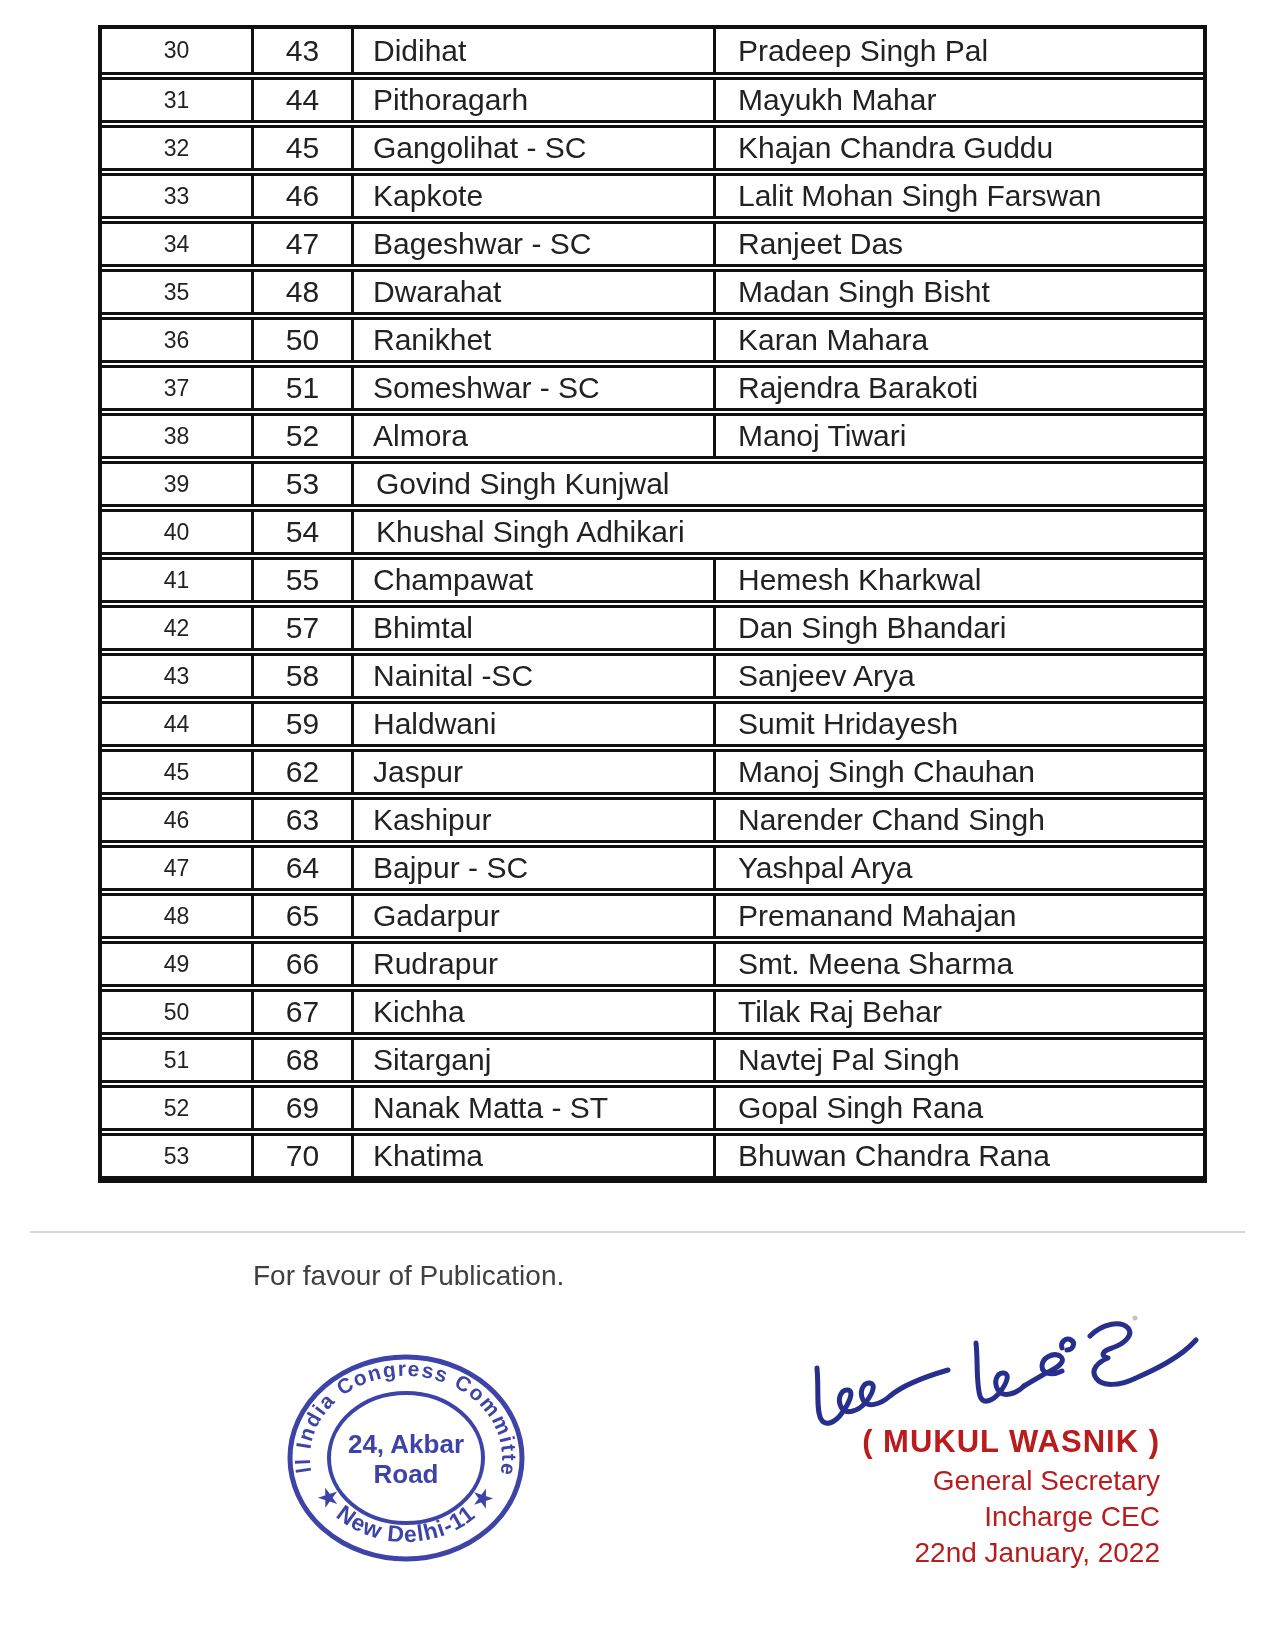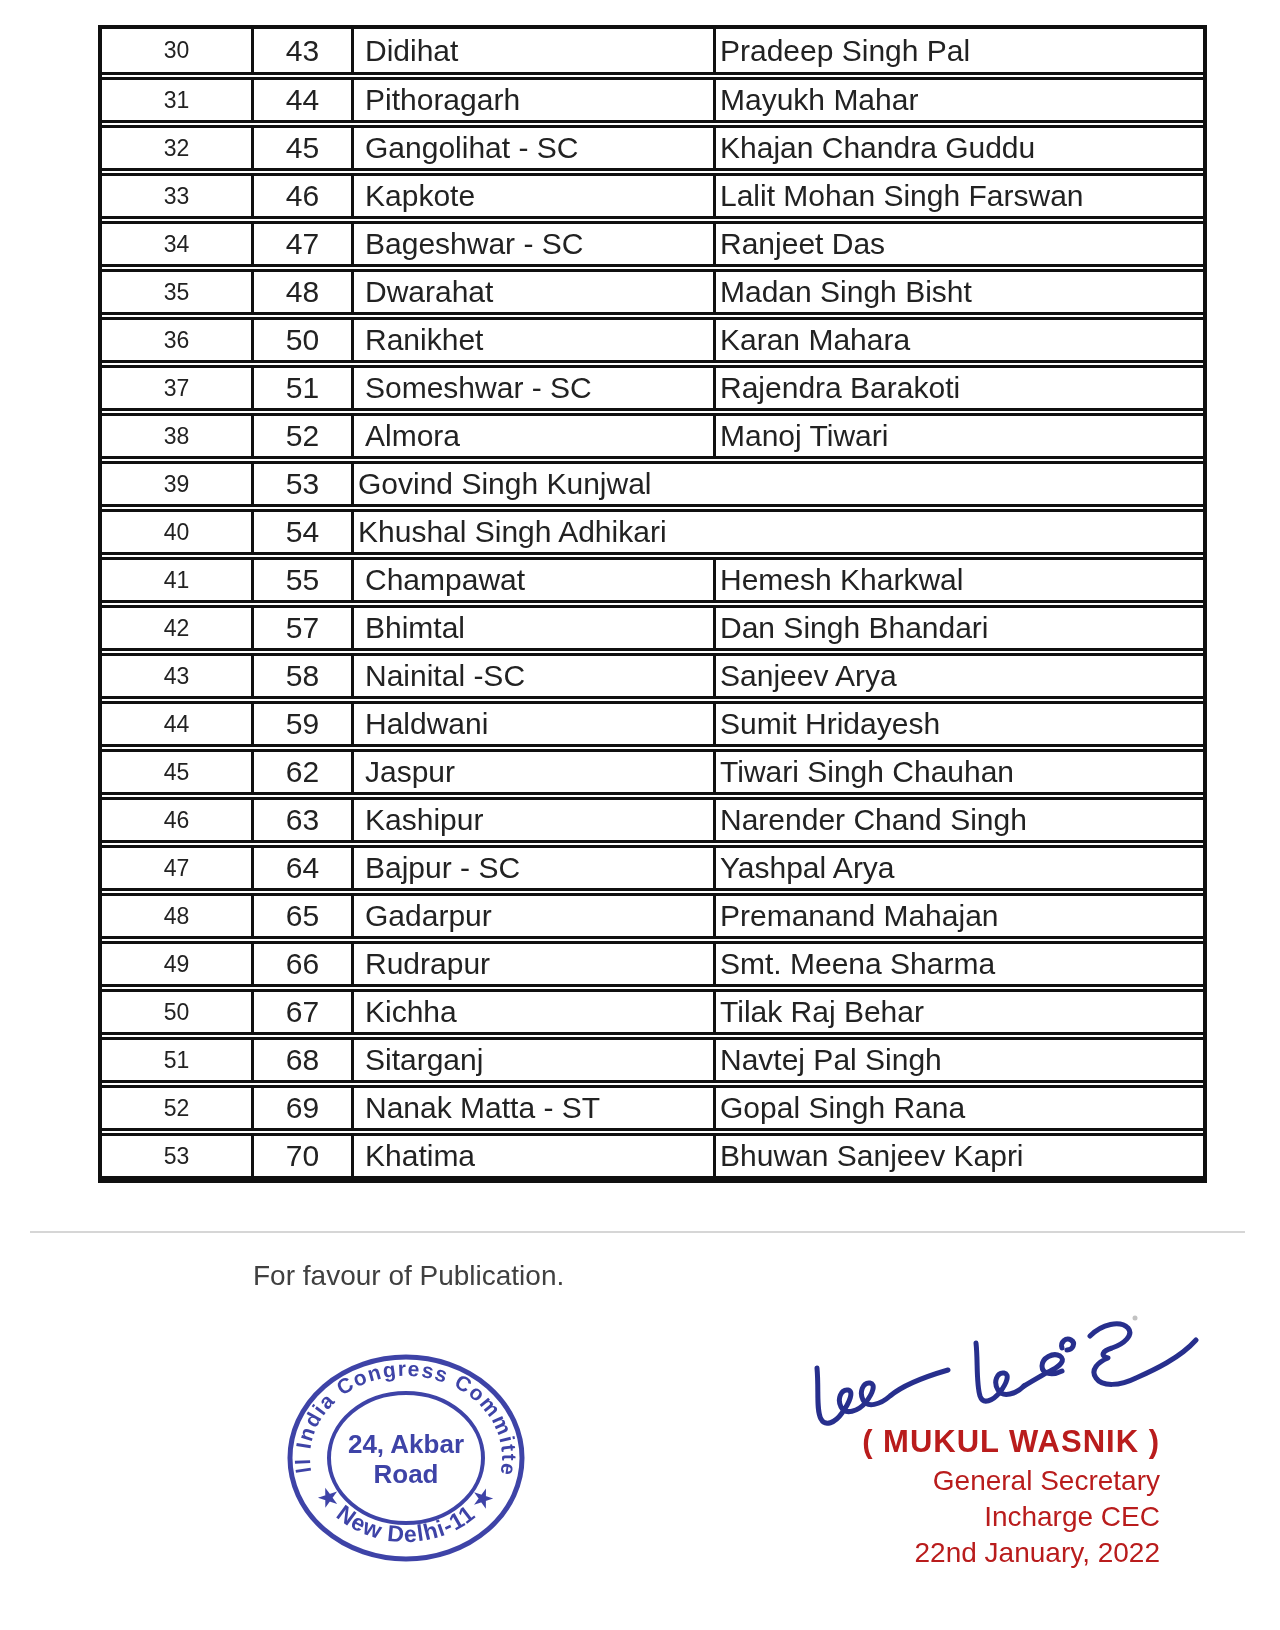--- a/index.html
+++ b/index.html
@@ -16,22 +16,22 @@
   }
   .trow {
     display:flex; align-items:stretch; box-sizing:border-box;
     height:46px; margin-top:2px;
     border-top:3px solid #101010; border-bottom:3px solid #101010;
   }
   .trow:first-child { margin-top:0; border-top:none; }
   .cell { display:flex; align-items:center; box-sizing:border-box; color:#222; }
   .c1 { width:152px; justify-content:center; font-size:23px; border-right:3px solid #101010; }
   .c2 { width:100px; justify-content:center; font-size:30px; border-right:3px solid #101010; }
-  .c3 { width:362px; padding-left:11px; font-size:30px; border-right:3px solid #101010; }
-  .c4 { flex:1; padding-left:4px; font-size:30px; }
+  .c3 { width:362px; padding-left:19px; font-size:30px; border-right:3px solid #101010; }
+  .c4 { flex:1; padding-left:22px; font-size:30px; }
 
   
   .scanline {
     position:absolute; left:30px; top:1231px; width:1215px; height:2px;
     background:#c8c8c8; opacity:.75;
   }
   .pubnote {
     position:absolute; left:253px; top:1260px;
     font-size:28px; font-weight:normal; color:#404040;
   }
@@ -135,21 +135,21 @@
       <div class="trow">
         <div class="cell c1">44</div>
         <div class="cell c2">59</div>
         <div class="cell c3">Haldwani</div>
         <div class="cell c4">Sumit Hridayesh</div>
       </div>
       <div class="trow">
         <div class="cell c1">45</div>
         <div class="cell c2">62</div>
         <div class="cell c3">Jaspur</div>
-        <div class="cell c4">Tiwari Singh Chauhan</div>
+        <div class="cell c4">Manoj Singh Chauhan</div>
       </div>
       <div class="trow">
         <div class="cell c1">46</div>
         <div class="cell c2">63</div>
         <div class="cell c3">Kashipur</div>
         <div class="cell c4">Narender Chand Singh</div>
       </div>
       <div class="trow">
         <div class="cell c1">47</div>
         <div class="cell c2">64</div>
@@ -183,21 +183,21 @@
       <div class="trow">
         <div class="cell c1">52</div>
         <div class="cell c2">69</div>
         <div class="cell c3">Nanak Matta - ST</div>
         <div class="cell c4">Gopal Singh Rana</div>
       </div>
       <div class="trow">
         <div class="cell c1">53</div>
         <div class="cell c2">70</div>
         <div class="cell c3">Khatima</div>
-        <div class="cell c4">Bhuwan Sanjeev Kapri</div>
+        <div class="cell c4">Bhuwan Chandra Rana</div>
       </div>
     </div>
 
   <div class="scanline"></div>
 
   <div class="pubnote">For favour of Publication.</div>
 
   <svg class="stamp" width="246" height="216" viewBox="0 0 246 216">
     <g fill="none" stroke="#2e34a0" opacity="0.92">
       <ellipse cx="123" cy="108" rx="116" ry="101" stroke-width="5"></ellipse>

